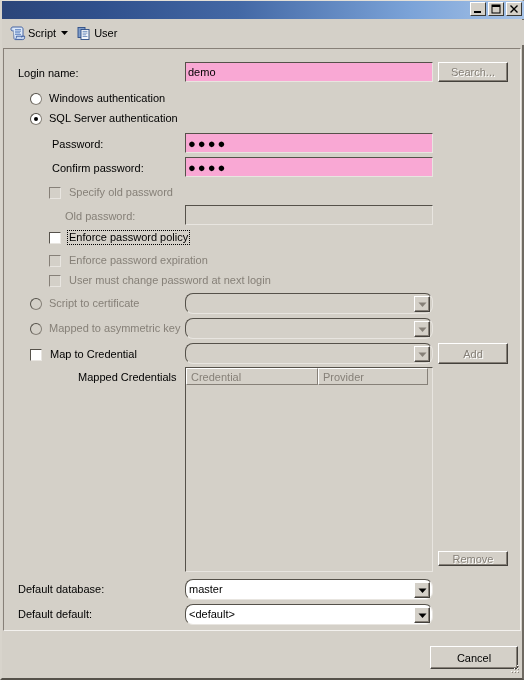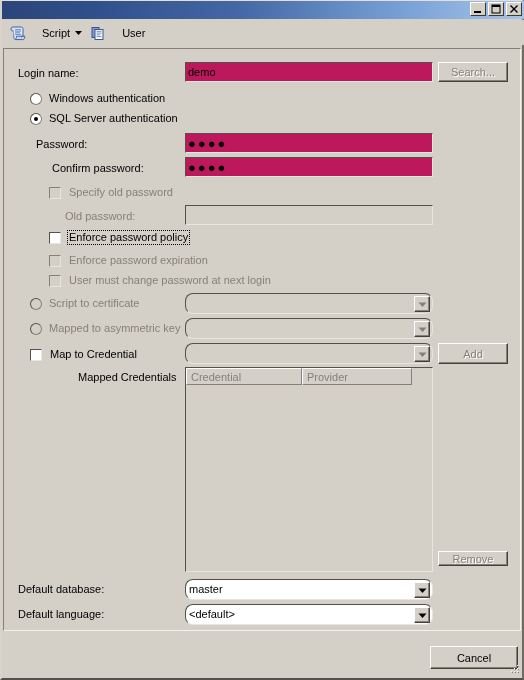--- a/index.html
+++ b/index.html
@@ -72,21 +72,21 @@
   }
   .tool-item {
     display: flex;
     align-items: center;
     height: 21px;
     padding: 0 3px;
     cursor: default;
   }
   .tool-icon { width: 16px; height: 16px; display: block; }
   .tool-label {
-    margin-left: 16px;
+    margin-left: 2px;
     font-size: 11px;
     color: #000;
     line-height: 14px;
   }
   .tool-caret {
     margin-left: 5px;
     margin-right: 2px;
     width: 7px; height: 4px;
     display: block;
   }
@@ -111,21 +111,21 @@
     color: #000;
     white-space: nowrap;
     line-height: 13px;
   }
   .row-label.disabled { color: #868078; }
 
   
   .textbox {
     position: absolute;
     box-sizing: border-box;
-    background: #be185d;
+    background: #f9a8d4;
     border-top: 1px solid #55514a;
     border-left: 1px solid #55514a;
     border-right: 1px solid #e8e5e0;
     border-bottom: 1px solid #e8e5e0;
     font-size: 11px;
     color: #000;
     padding: 2px 0 0 2px;
     line-height: 14px;
     overflow: hidden;
     white-space: nowrap;
@@ -394,21 +394,21 @@
       <span class="radio"></span>
       <span class="radio-label">Windows authentication</span>
     </div>
     <div class="radio-row" style="left:26px; top:63px;">
       <span class="radio">
           <span class="dot"></span>
         </span>
       <span class="radio-label">SQL Server authentication</span>
     </div>
 
-    <div class="row-label" style="left:32px; top:89px;">Password:</div>
+    <div class="row-label" style="left:48px; top:89px;">Password:</div>
     <div class="textbox" style="left:181px; top:84px; width:248px; height:20px;">
       <span class="pwdots">●●●●</span>
     </div>
 
     <div class="row-label" style="left:48px; top:113px;">Confirm password:</div>
     <div class="textbox" style="left:181px; top:108px; width:248px; height:20px;">
       <span class="pwdots">●●●●</span>
     </div>
 
     <div class="check-row" style="left:45px; top:136px;">
@@ -472,40 +472,40 @@
           </svg>
       </span>
     </div>
     <div class="button disabled" style="left:434px; top:294px; width:70px; height:21px;">
       <span>Add</span>
     </div>
 
     <div class="row-label" style="left:74px; top:322px;">Mapped Credentials</div>
     <div class="listview" style="left:181px; top:318px; width:248px; height:205px;">
       <div class="lv-header">
-        <div class="lv-col" style="width:116px;">Credential</div>
+        <div class="lv-col" style="width:132px;">Credential</div>
         <div class="lv-col" style="width:110px;">Provider</div>
       </div>
       <div class="lv-body" style="height:186px;"></div>
     </div>
     <div class="button disabled" style="left:434px; top:502px; width:70px; height:15px;">
       <span>Remove</span>
     </div>
 
     <div class="row-label" style="left:14px; top:534px;">Default database:</div>
     <div class="combo" style="left:181px; top:530px; width:248px; height:21px;">
       <span class="combo-text">master</span>
       <span class="combo-btn">
         <svg width="10" height="6" viewBox="0 0 10 6">
             <path d="M0.5 0.5 L8.5 0.5 L4.5 5 Z" fill="#000"></path>
           </svg>
       </span>
     </div>
 
-    <div class="row-label" style="left:14px; top:559px;">Default language:</div>
+    <div class="row-label" style="left:14px; top:559px;">Default default:</div>
     <div class="combo" style="left:181px; top:555px; width:248px; height:21px;">
       <span class="combo-text">&lt;default&gt;</span>
       <span class="combo-btn">
         <svg width="10" height="6" viewBox="0 0 10 6">
             <path d="M0.5 0.5 L8.5 0.5 L4.5 5 Z" fill="#000"></path>
           </svg>
       </span>
     </div>
 
   </div>

